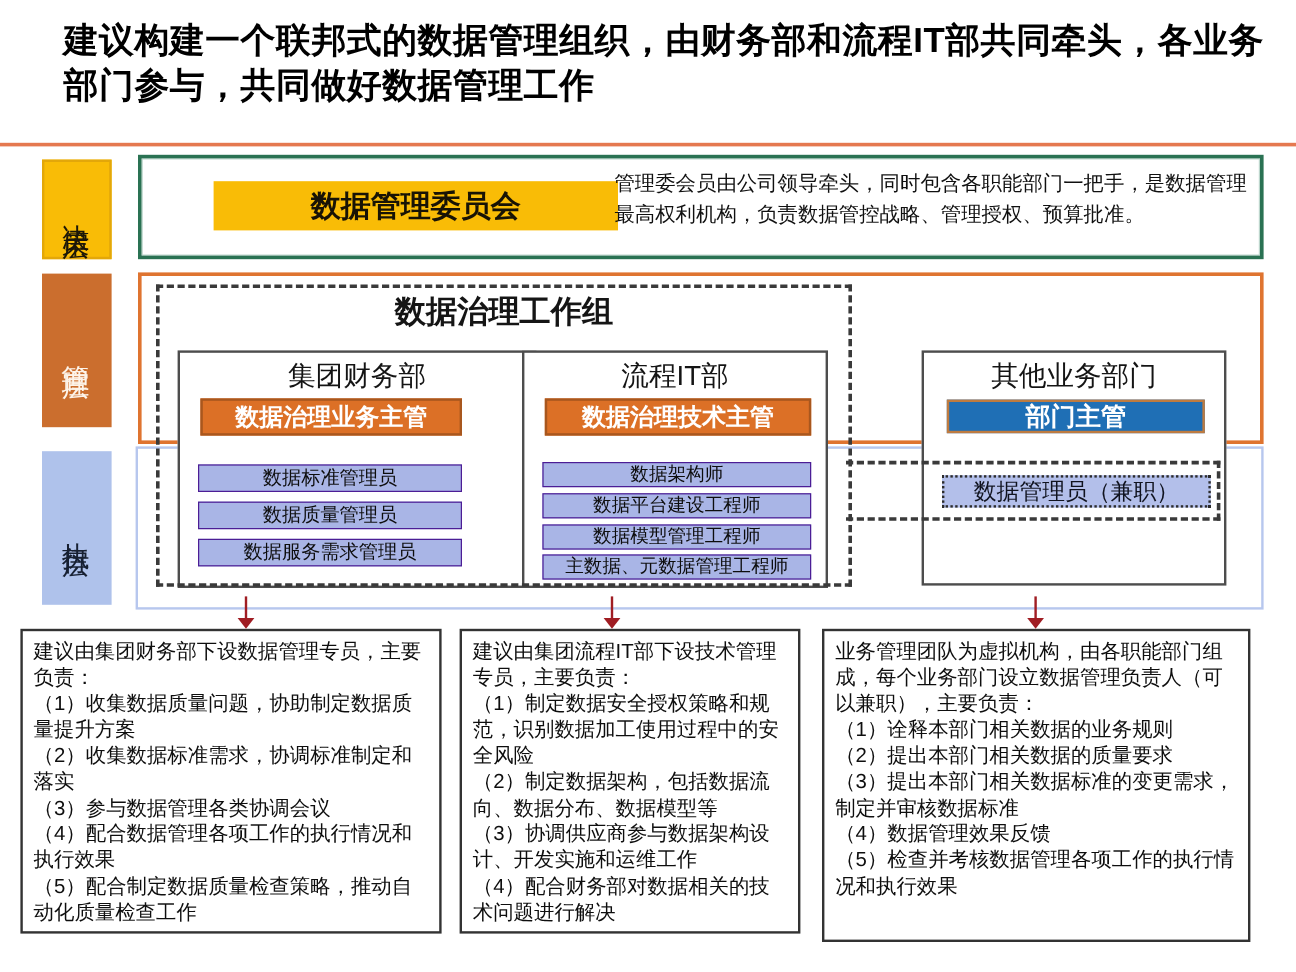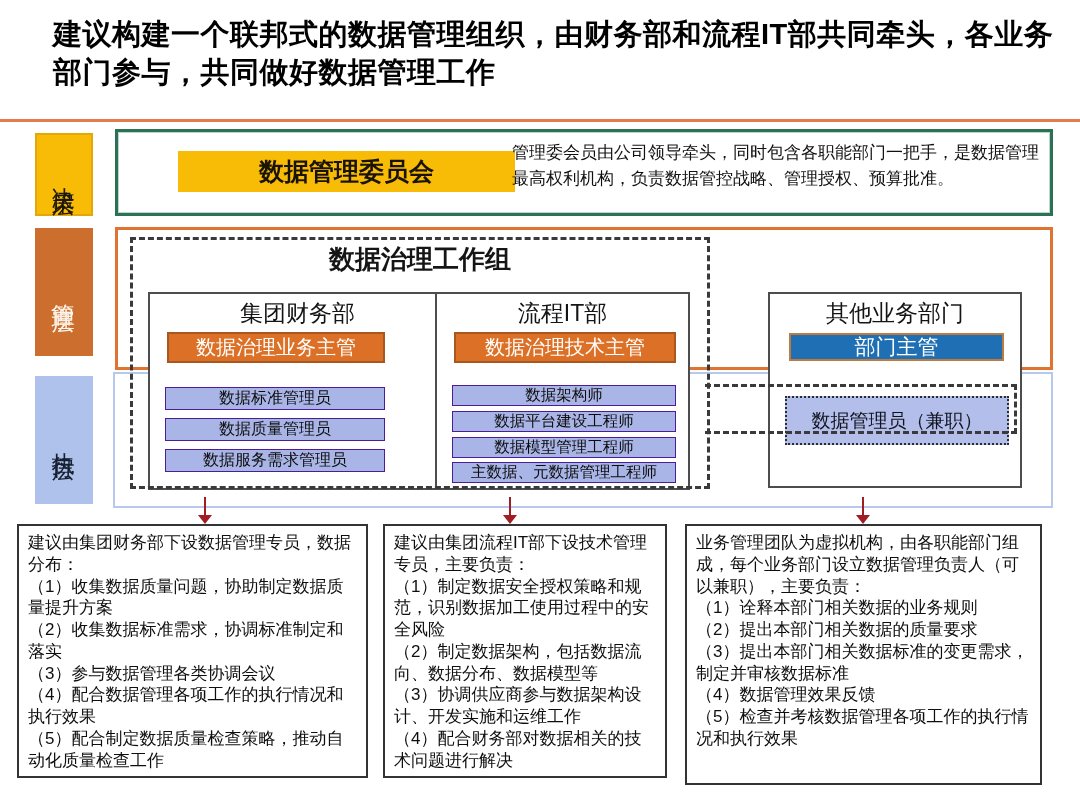--- a/index.html
+++ b/index.html
@@ -36,31 +36,31 @@
   .wg-ext{left:705px;top:384px;width:312px;height:50px;border:3px dashed #3a3a3a;border-left:none;z-index:5;}
   .wg-title{left:130px;top:242px;width:580px;text-align:center;font-size:26px;font-weight:600;color:#151515;z-index:5;}
 
   .dept-card{background:#fff;border:2px solid #4d4d4d;z-index:3;}
   .card-finance{left:148px;top:292px;width:299px;height:198px;}
   .card-it{left:435px;top:292px;width:255px;height:198px;}
   .card-other{left:768px;top:292px;width:254px;height:196px;}
   .dept-name{left:0;top:4px;width:100%;text-align:center;font-size:23px;font-weight:500;color:#141414;}
 
   .lead{display:flex;align-items:center;justify-content:center;color:#ffffff;
-    font-size:20px;font-weight:400;z-index:6;}
+    font-size:20px;font-weight:700;z-index:6;}
   .lead-orange{background:#dc7026;border:2px solid #a8571e;}
   .lead-fin{left:17px;top:38px;width:218px;height:31px;}
   .lead-it{left:17px;top:38px;width:222px;height:31px;}
   .lead-blue{left:19px;top:39px;width:215px;height:28px;background:#1f6fb5;border:2px solid #be7b40;font-size:21px;}
 
   .member{display:flex;align-items:center;justify-content:center;background:#a9b5e6;
     border:1px solid #4c1d95;font-size:16px;color:#0d0d0d;z-index:4;}
   .m-fin{left:15px;width:220px;height:23px;}
   .m-it{left:15px;width:224px;height:21px;font-size:15.5px;}
-  .parttime{left:15px;top:102px;width:224px;height:49px;background:#b3bfea;
+  .parttime{left:15px;top:102px;width:224px;height:27px;background:#b3bfea;
     border:2px dotted #2c2c2c;display:flex;align-items:center;justify-content:center;
     font-size:19px;color:#10131f;z-index:6;}
 
   .arrow{width:14px;height:27px;z-index:6;}
   .arrow .stem{position:absolute;left:6px;top:0;width:2px;height:18px;background:#a01d23;}
   .arrow .head{position:absolute;left:0;top:18px;width:0;height:0;
     border-left:7px solid transparent;border-right:7px solid transparent;border-top:9px solid #a01d23;}
 
   .note{background:#fff;border:2px solid #333;padding:6px 9px;font-size:17px;
     line-height:1.28;color:#0e0e0e;z-index:3;}
@@ -122,21 +122,21 @@
   <div class="abs arrow" style="left:503px;top:497px;">
     <div class="stem"></div>
       <div class="head"></div>
   </div>
   <div class="abs arrow" style="left:856px;top:497px;">
     <div class="stem"></div>
       <div class="head"></div>
   </div>
 
   <div class="abs note note-1">
-    <div>建议由集团财务部下设数据管理专员，数据分布：</div>
+    <div>建议由集团财务部下设数据管理专员，主要负责：</div>
     <div>（1）收集数据质量问题，协助制定数据质量提升方案</div>
     <div>（2）收集数据标准需求，协调标准制定和落实</div>
     <div>（3）参与数据管理各类协调会议</div>
     <div>（4）配合数据管理各项工作的执行情况和执行效果</div>
     <div>（5）配合制定数据质量检查策略，推动自动化质量检查工作</div>
   </div>
 
   <div class="abs note note-2">
     <div>建议由集团流程IT部下设技术管理专员，主要负责：</div>
     <div>（1）制定数据安全授权策略和规范，识别数据加工使用过程中的安全风险</div>

